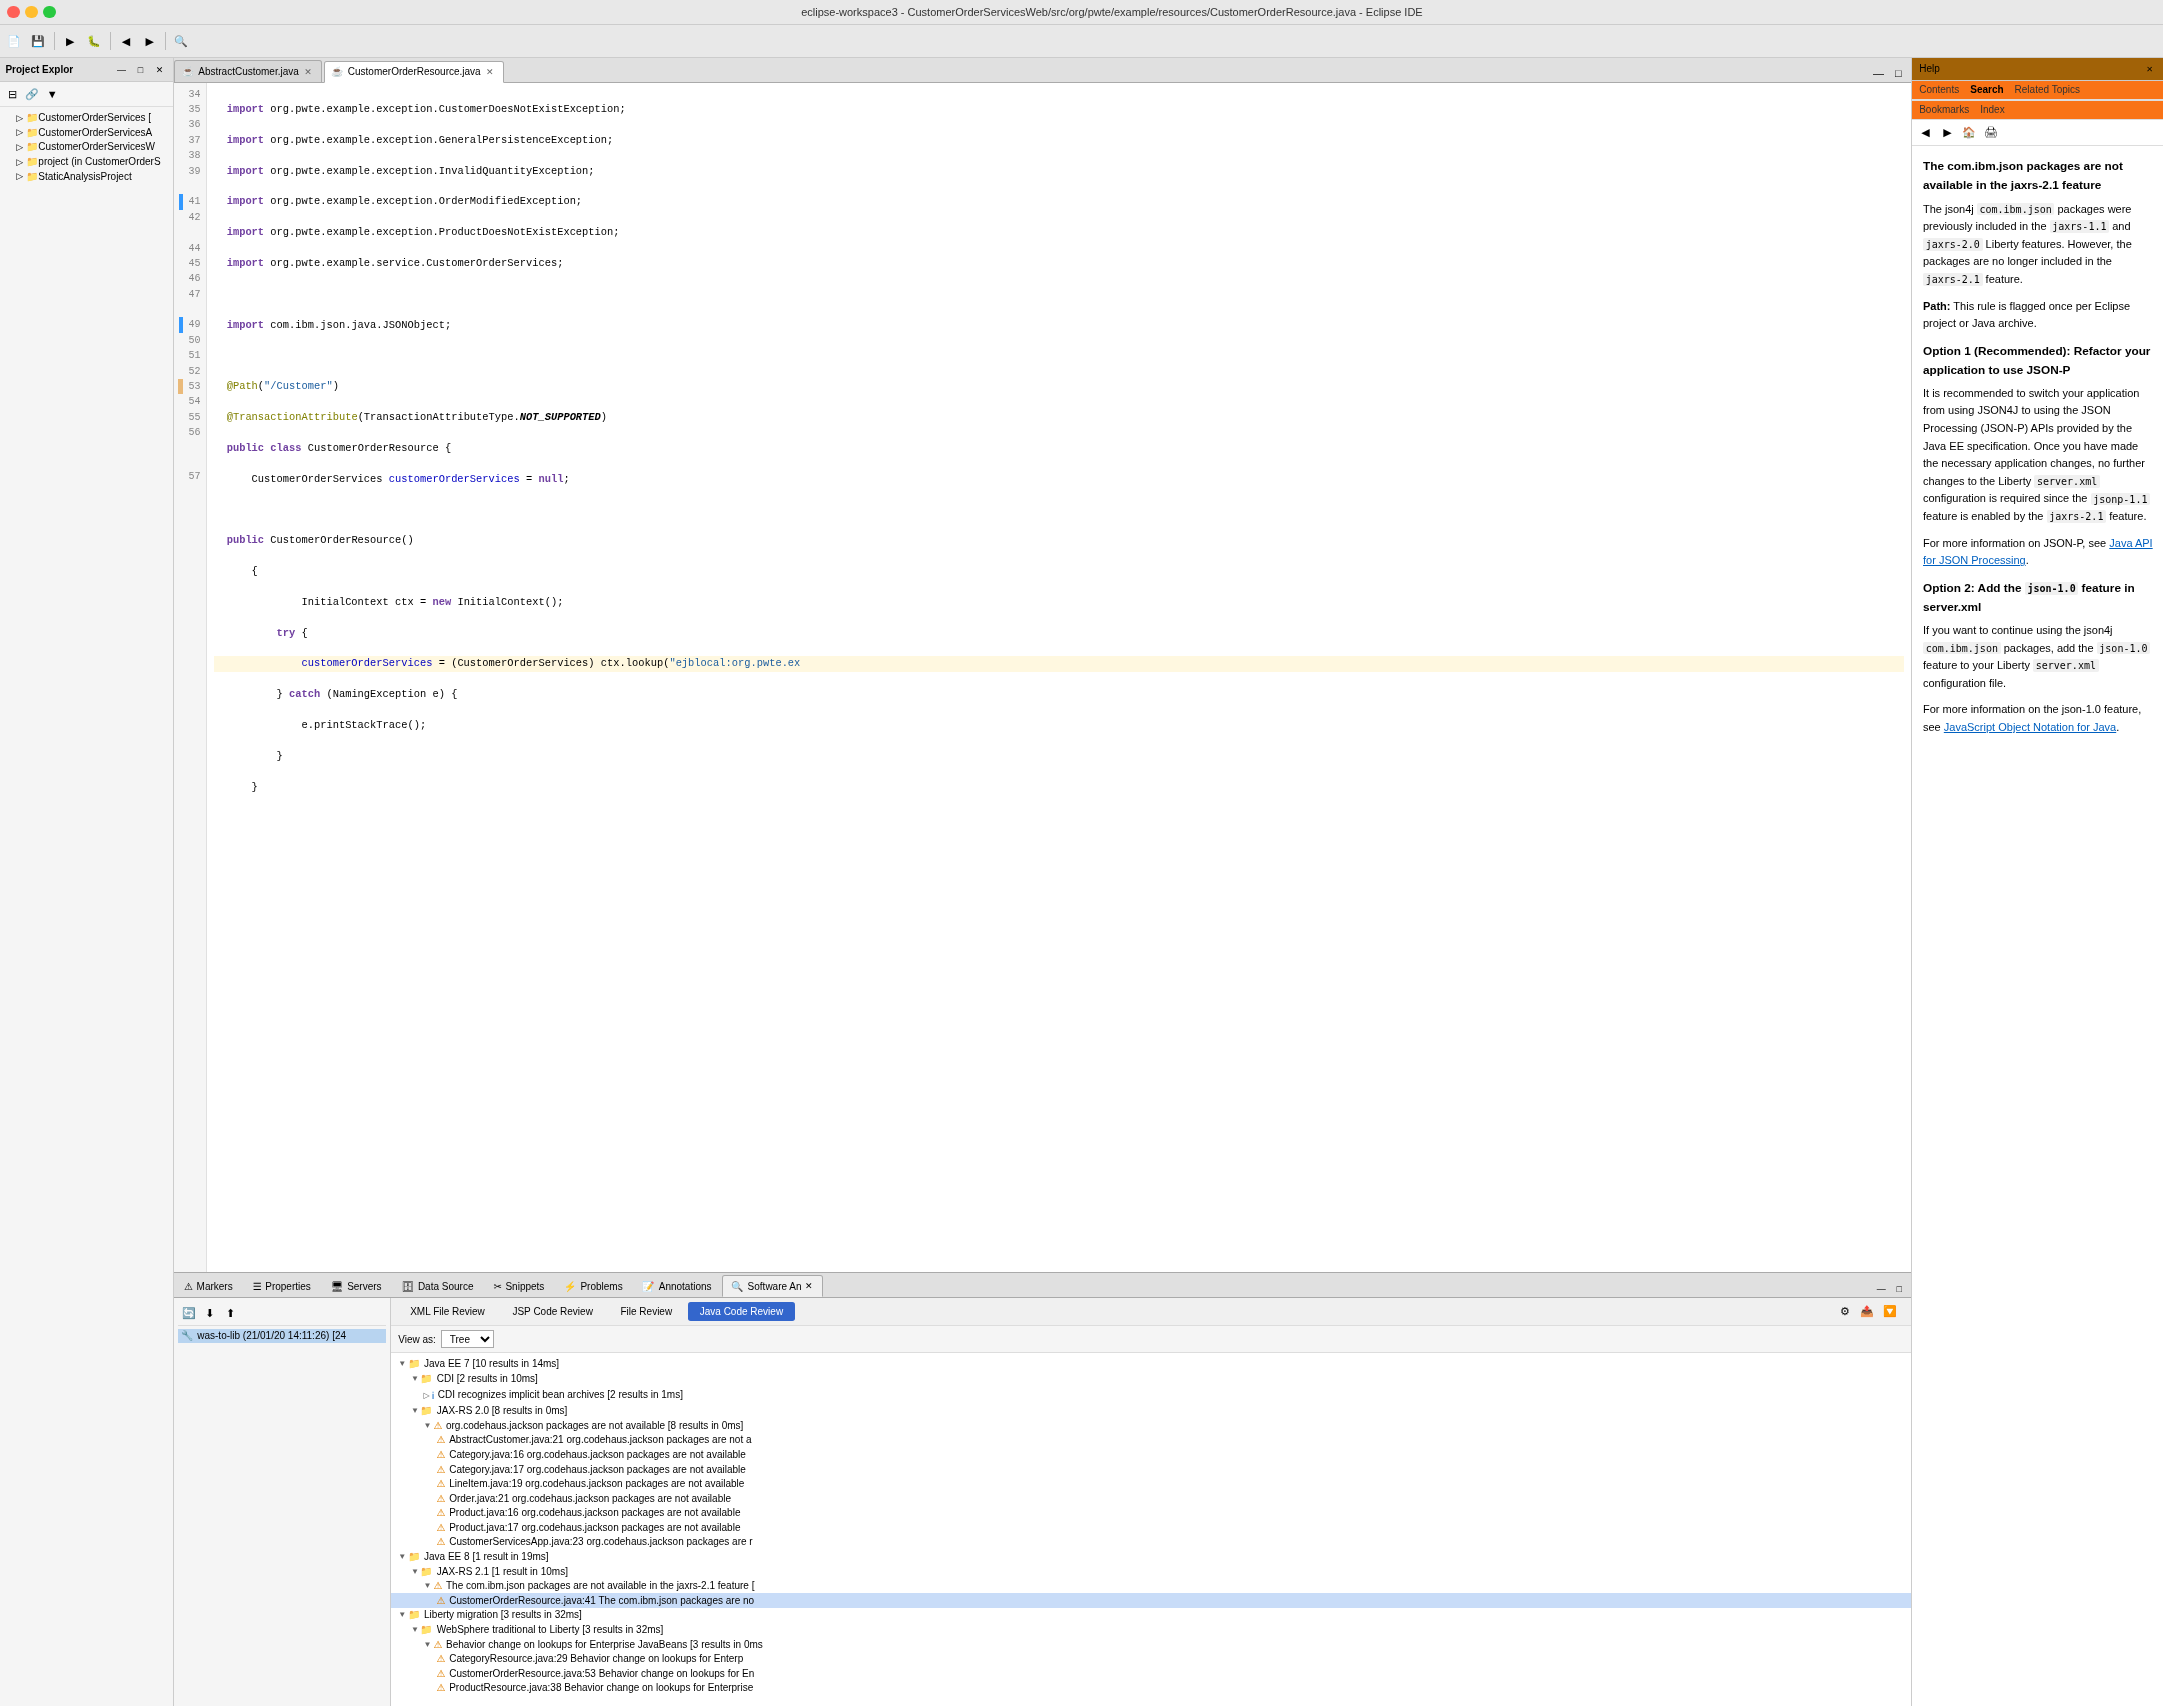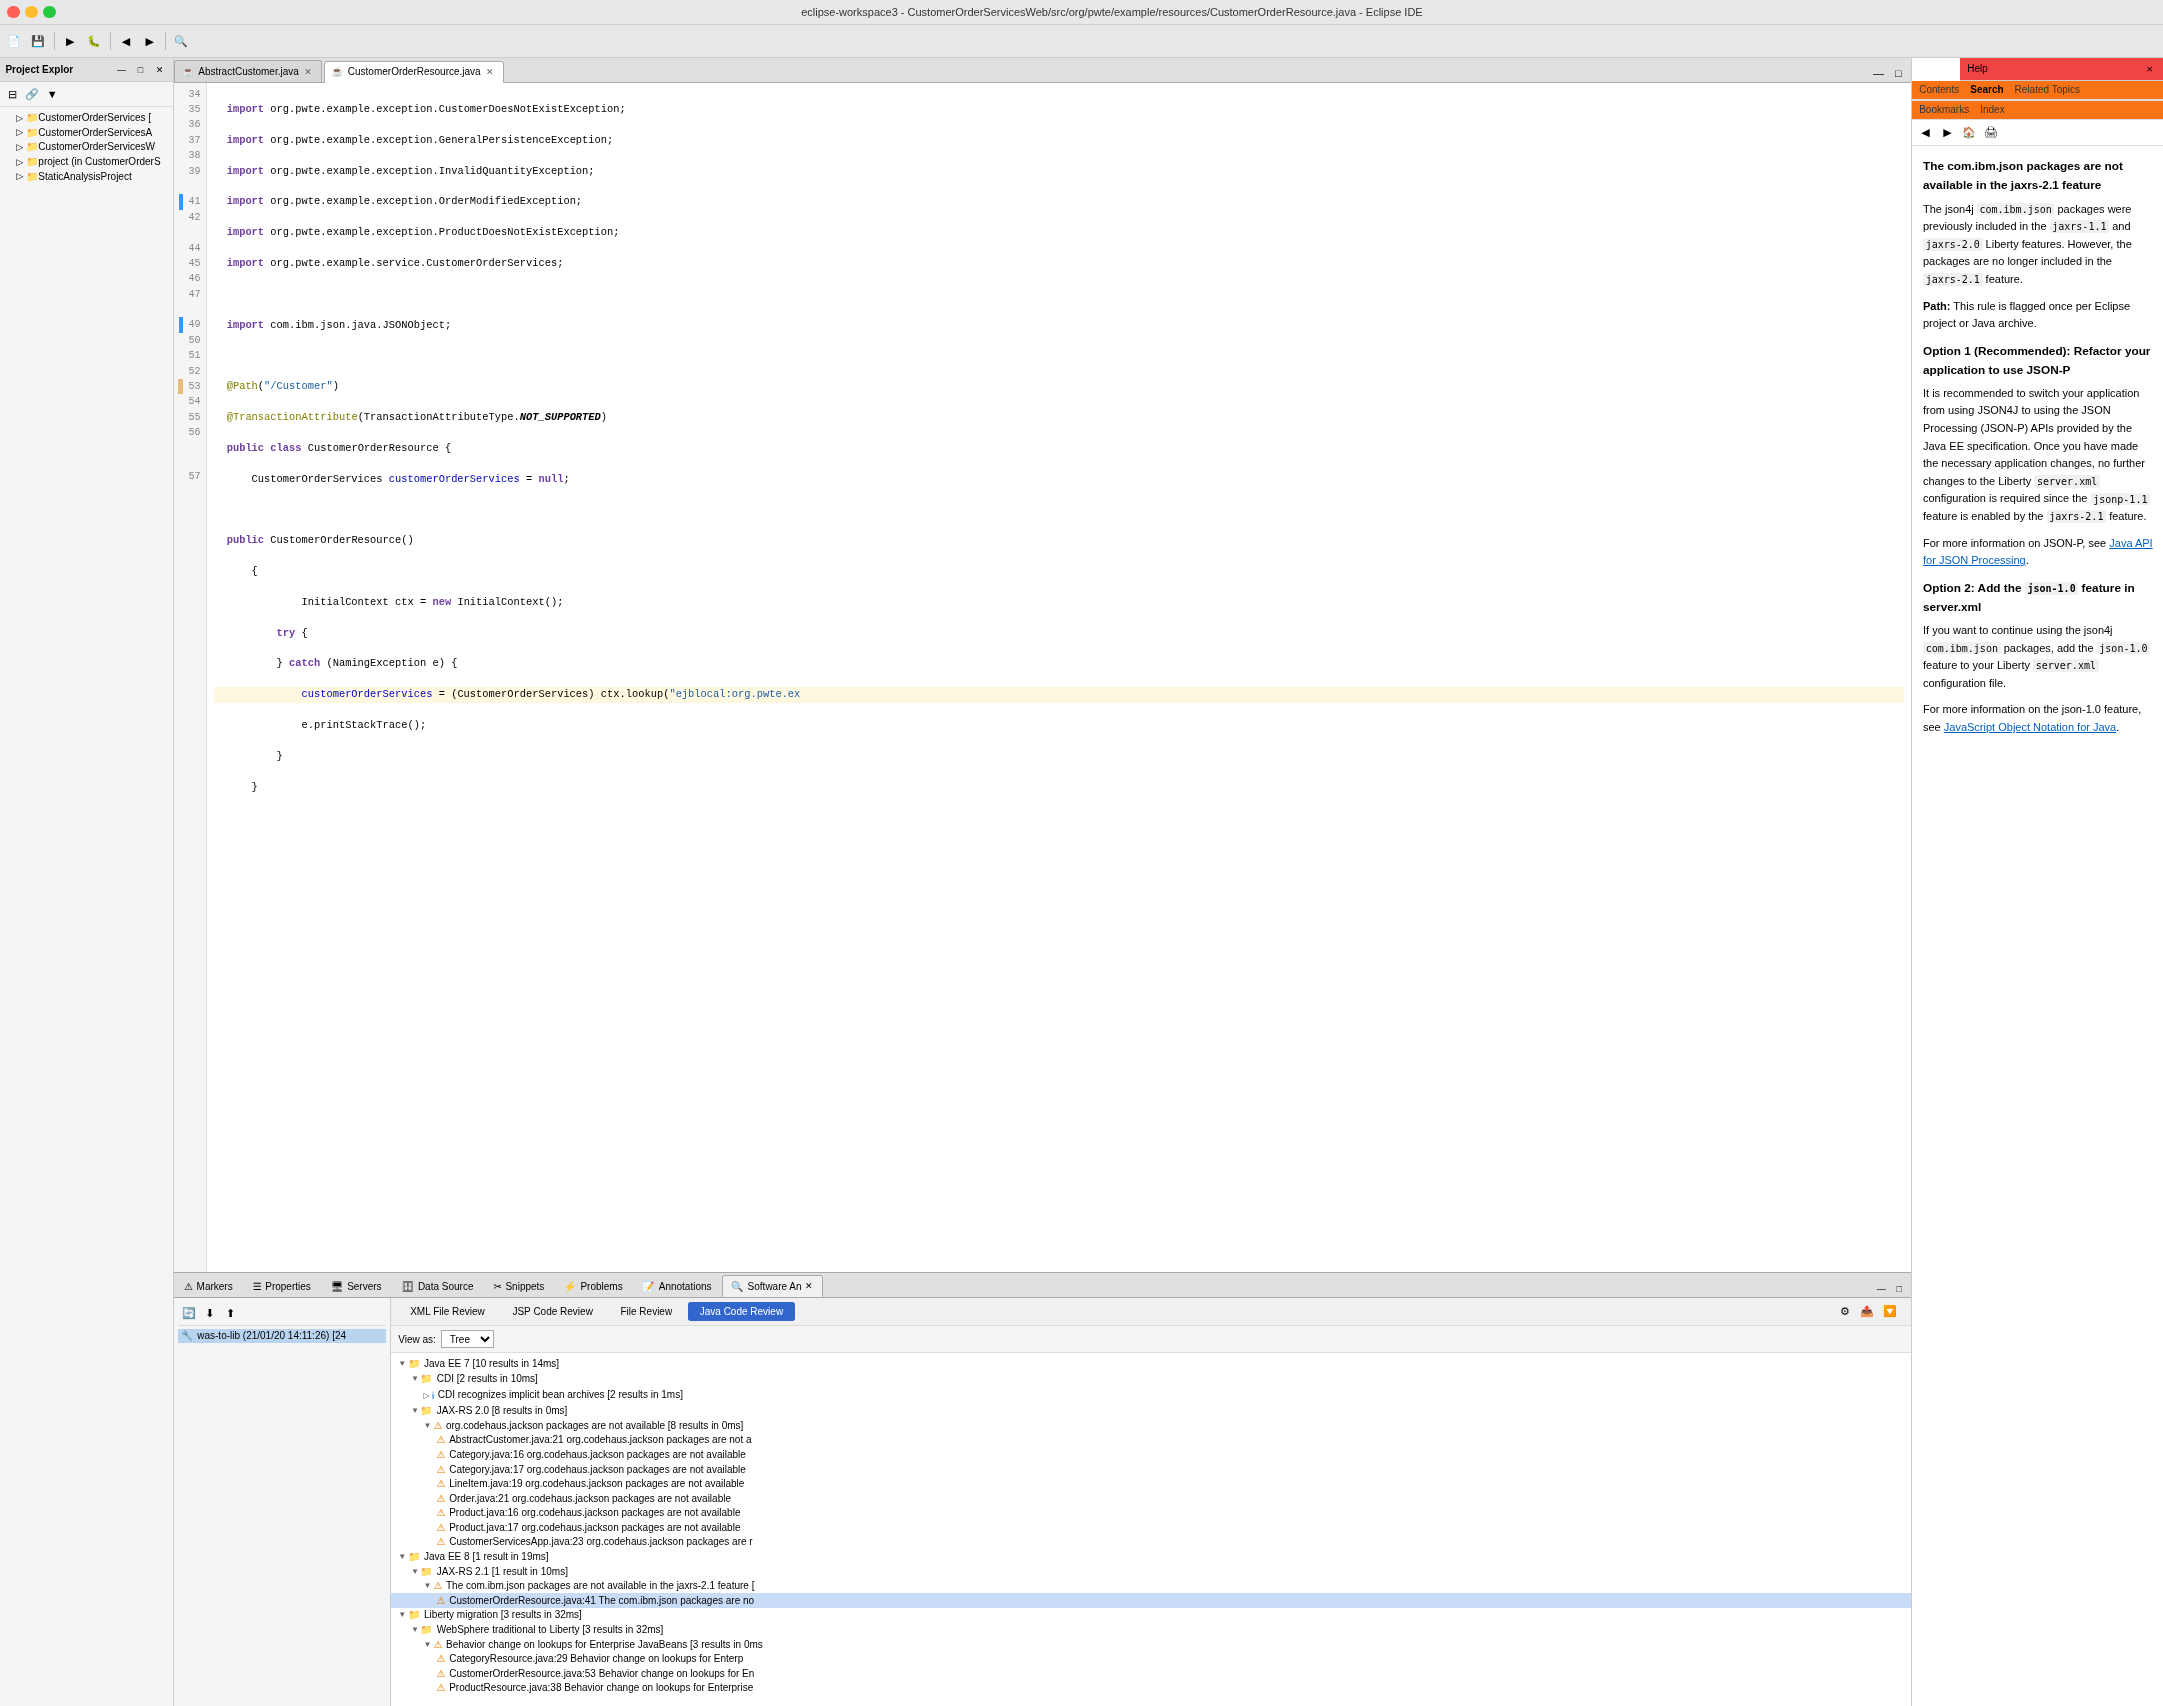--- a/index.html
+++ b/index.html
@@ -252,28 +252,27 @@
     
     #right-panel {
       width: 253px;
       background: #fff;
       border-left: 0.9px solid #ccc;
       display: flex;
       flex-direction: column;
       flex-shrink: 0;
     }
     #right-panel-header {
-      background: #ef4444;
+      background: #a16207;
       padding: 3.6px 7.2px;
       display: flex;
       align-items: center;
       justify-content: space-between;
       border-bottom: 0.9px solid #ccc;
       font-size: 10px;
-      margin-left: 48px;
     }
     #right-panel-toolbar {
       display: flex;
       padding: 2.7px 3.6px;
       gap: 1.8px;
       border-bottom: 0.9px solid #ddd;
       flex-wrap: wrap;
     }
     #right-panel-content {
       flex: 1;
@@ -456,22 +455,22 @@
 <span style="display:block;height:15.4px;line-height:15.4px;"> </span>
 <span style="display:block;height:15.4px;line-height:15.4px;">  <span style="color:#808000;">@Path</span>(<span style="color:#2060a0;">"/Customer"</span>)</span>
 <span style="display:block;height:15.4px;line-height:15.4px;">  <span style="color:#808000;">@TransactionAttribute</span>(TransactionAttributeType.<span style="font-style:italic;font-weight:bold;">NOT_SUPPORTED</span>)</span>
 <span style="display:block;height:15.4px;line-height:15.4px;">  <span style="color:#7040a0;font-weight:bold;">public</span> <span style="color:#7040a0;font-weight:bold;">class</span> CustomerOrderResource {</span>
 <span style="display:block;height:15.4px;line-height:15.4px;">      CustomerOrderServices <span style="color:#0000c0;">customerOrderServices</span> = <span style="color:#7040a0;font-weight:bold;">null</span>;</span>
 <span style="display:block;height:15.4px;line-height:15.4px;"> </span>
 <span style="display:block;height:15.4px;line-height:15.4px;">  <span style="color:#7040a0;font-weight:bold;">public</span> CustomerOrderResource()</span>
 <span style="display:block;height:15.4px;line-height:15.4px;">      {</span>
 <span style="display:block;height:15.4px;line-height:15.4px;">              InitialContext ctx = <span style="color:#7040a0;font-weight:bold;">new</span> InitialContext();</span>
 <span style="display:block;height:15.4px;line-height:15.4px;">          <span style="color:#7040a0;font-weight:bold;">try</span> {</span>
+<span style="display:block;height:15.4px;line-height:15.4px;background:#fff8e0;">              <span style="color:#0000c0;">customerOrderServices</span> = (CustomerOrderServices) ctx.lookup(<span style="color:#2060a0;">"ejblocal:org.pwte.ex</span></span>
 <span style="display:block;height:15.4px;line-height:15.4px;">          } <span style="color:#7040a0;font-weight:bold;">catch</span> (NamingException e) {</span>
-<span style="display:block;height:15.4px;line-height:15.4px;background:#fff8e0;">              <span style="color:#0000c0;">customerOrderServices</span> = (CustomerOrderServices) ctx.lookup(<span style="color:#2060a0;">"ejblocal:org.pwte.ex</span></span>
 <span style="display:block;height:15.4px;line-height:15.4px;">              e.printStackTrace();</span>
 <span style="display:block;height:15.4px;line-height:15.4px;">          }</span>
 <span style="display:block;height:15.4px;line-height:15.4px;">      }</span>
 <span style="display:block;height:15.4px;line-height:15.4px;"> </span>
       </div>
     </div>
 
     <div id="bottom-panel">
       <div id="bottom-tabs">
         <div class="bottom-tab">

